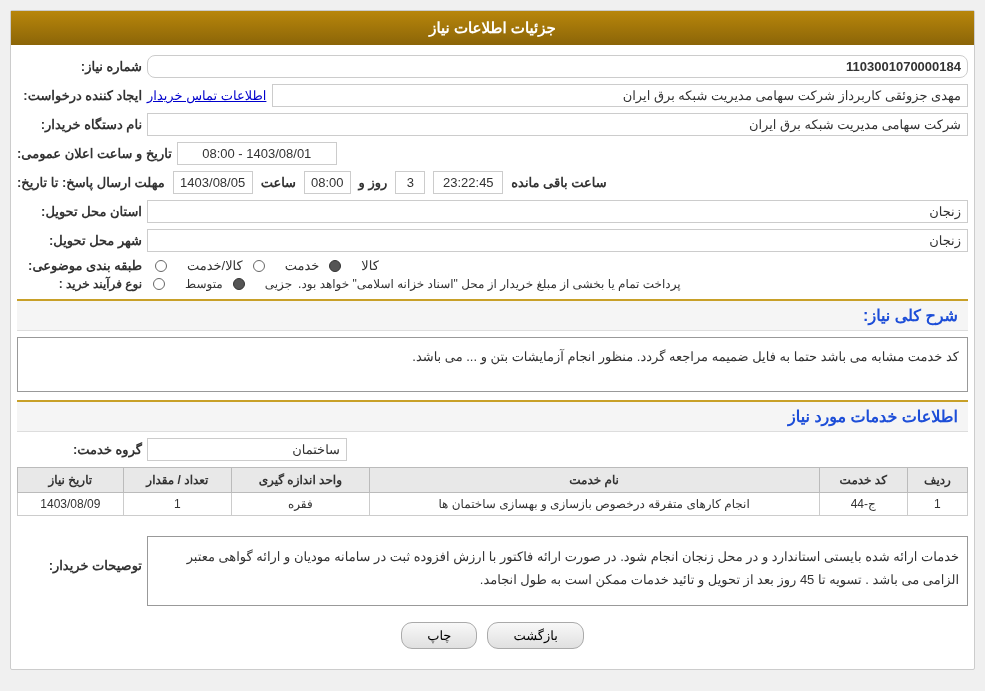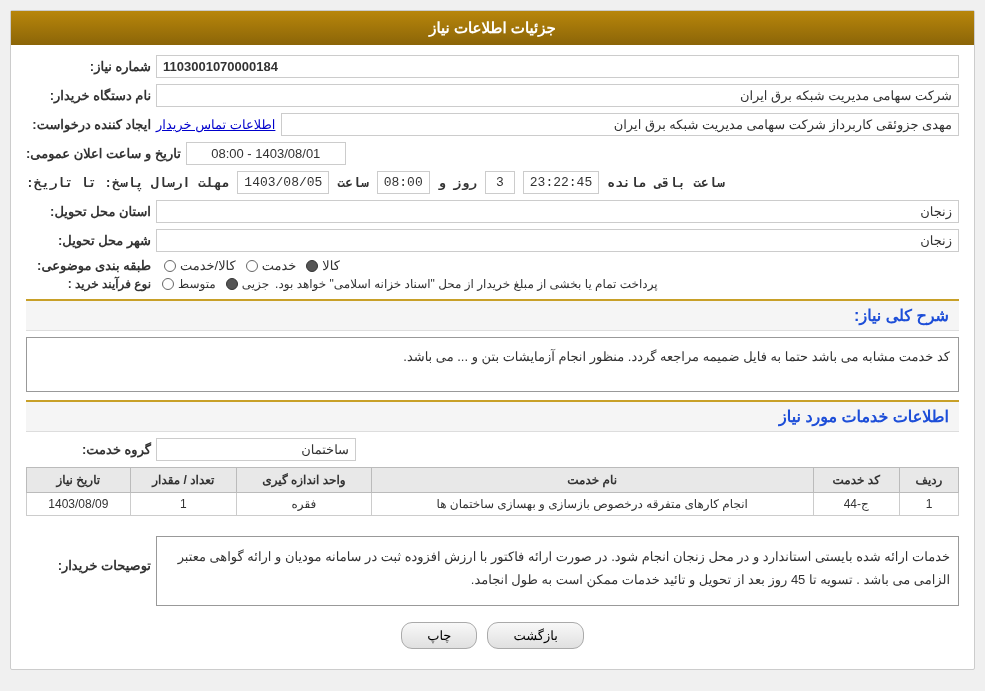--- a/index.html
+++ b/index.html
@@ -23,21 +23,21 @@
     }
     .header-bar {
       background: linear-gradient(to bottom, #b8860b, #8b6508);
       color: #fff;
       text-align: center;
       padding: 8px 12px;
       font-size: 15px;
       font-weight: bold;
     }
     .content-area {
-      padding: 10px 15px;
+      padding: 10px 6px;
     }
     .info-row {
       display: flex;
       align-items: center;
       margin-bottom: 6px;
       flex-direction: row-reverse;
     }
     .label {
       font-weight: bold;
       color: #333;
@@ -72,21 +72,20 @@
       text-decoration: underline;
       cursor: pointer;
       white-space: nowrap;
     }
     .time-row {
       display: flex;
       flex-direction: row-reverse;
       align-items: center;
       gap: 8px;
       margin-bottom: 6px;
-      font-family: Liberation Mono, monospace;
     }
     .time-box {
       border: 1px solid #ccc;
       padding: 3px 6px;
       background: #fff;
       min-width: 80px;
       text-align: center;
     }
     .time-box.small { min-width: 40px; }
     .time-box.countdown { min-width: 70px; }
@@ -119,21 +118,21 @@
     .radio-group {
       display: flex;
       flex-direction: row-reverse;
       gap: 10px;
       align-items: center;
     }
     .radio-item {
       display: flex;
       flex-direction: row-reverse;
       align-items: center;
-      gap: 4px;
+      gap: 20px;
     }
     .radio-circle {
       width: 12px; height: 12px;
       border-radius: 50%;
       border: 1px solid #666;
       background: #fff;
       display: inline-block;
     }
     .radio-circle.selected {
       background: #555;
@@ -210,34 +209,34 @@
 </head>
 <body>
 
 <div class="page-container">
   <div class="main-box">
     <div class="header-bar">جزئیات اطلاعات نیاز</div>
     <div class="content-area">
 
       <div class="info-row">
         <span class="label">شماره نیاز:</span>
-        <div class="value-box" style="text-align:left;font-weight:bold;">1103001070000184</div>
-      </div>
-
-      <div class="info-row">
-        <span class="label">نام دستگاه خریدار:</span>
-        <div class="value-box">شرکت سهامی مدیریت شبکه برق ایران</div>
+        <div class="value-box" style="text-align:right;font-weight:bold;border-radius:8px;">1103001070000184</div>
       </div>
 
       <div class="info-row">
         <span class="label">ایجاد کننده درخواست:</span>
         <div class="inline-group">
           <span class="contact-link">اطلاعات تماس خریدار</span>
           <div class="value-box" style="flex:1;">مهدی جزوئقی کاربرداز شرکت سهامی مدیریت شبکه برق ایران</div>
         </div>
+      </div>
+
+      <div class="info-row">
+        <span class="label">نام دستگاه خریدار:</span>
+        <div class="value-box">شرکت سهامی مدیریت شبکه برق ایران</div>
       </div>
 
       <div class="info-row">
         <span class="label">تاریخ و ساعت اعلان عمومی:</span>
         <div class="value-box fixed-w2" style="text-align:center;">1403/08/01 - 08:00</div>
       </div>
 
       <div class="time-row">
         <span class="small-label">مهلت ارسال پاسخ: تا تاریخ:</span>
         <div class="time-box">1403/08/05</div>

